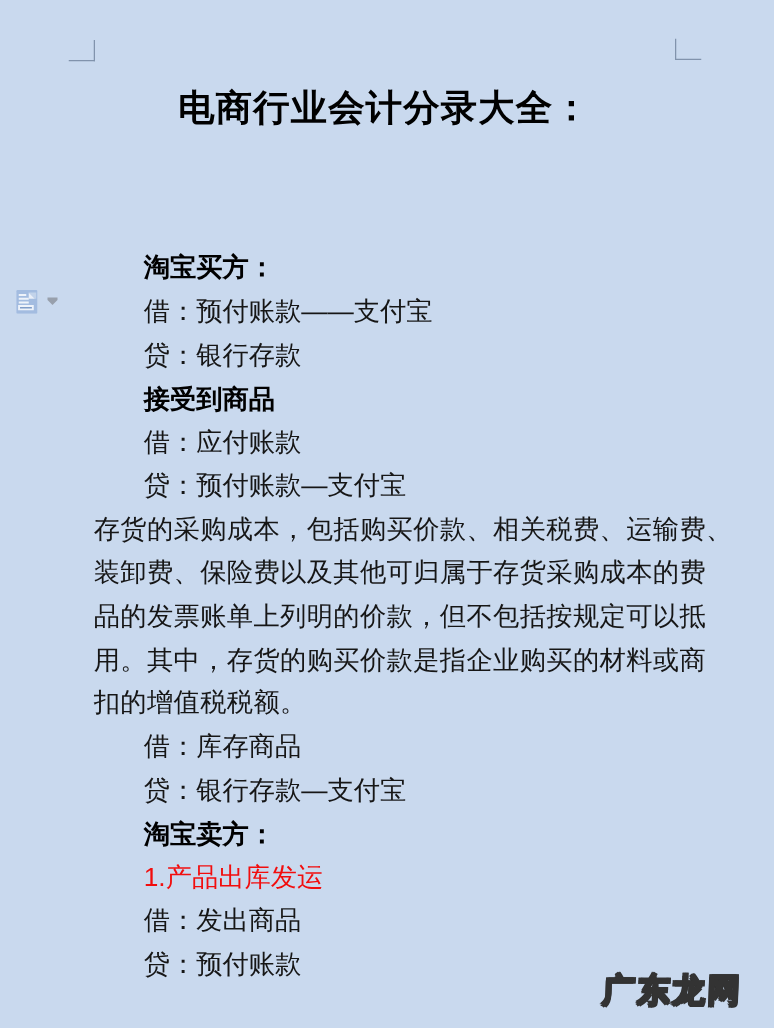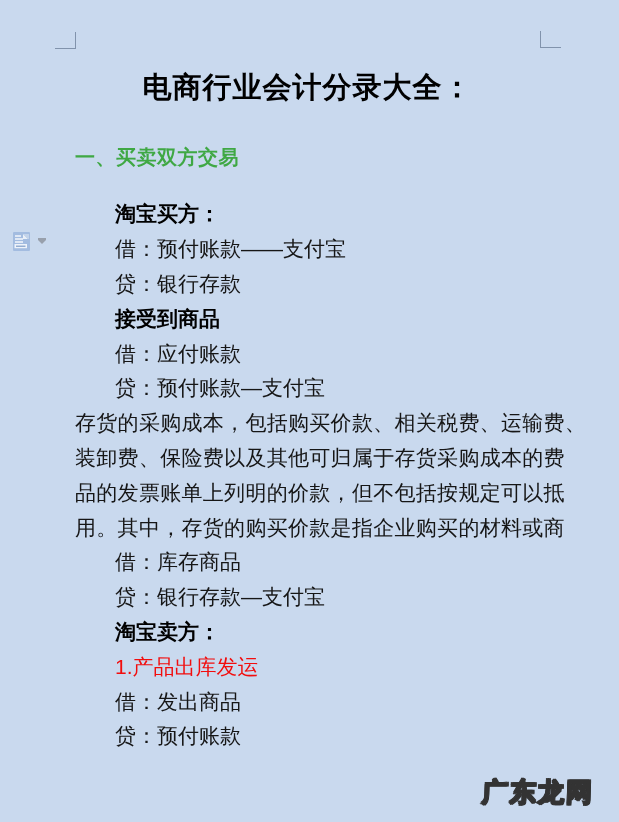--- a/index.html
+++ b/index.html
@@ -58,21 +58,20 @@
 </head>
 <body>
 
 <div class="page">
 
   <div class="corner corner-left"></div>
   <div class="corner corner-right"></div>
 
   <div class="doc-title">电商行业会计分录大全：</div>
 
-  <div class="section-heading">一、买卖双方交易</div>
 
   <div class="paste-btn">
     <svg width="17" height="19" viewBox="0 0 17 19">
       <rect x="0" y="0" width="17" height="19" rx="1" fill="#a3bce0"></rect>
       <path d="M10 2 L15 7 L10 7 Z" fill="#e9eff8"></path>
       <path d="M10 2 L15 7 L16 7 L16 2 Z" fill="#c2d3ea"></path>
       <rect x="2" y="3.2" width="6" height="1.6" fill="#eef3fa"></rect>
       <rect x="2" y="6.2" width="8" height="1.6" fill="#eef3fa"></rect>
       <rect x="2" y="9.2" width="8" height="1.6" fill="#eef3fa"></rect>
       <rect x="1.5" y="12" width="12.5" height="4.2" fill="#eef3fa"></rect>
@@ -87,20 +86,21 @@
   <div class="row row-bold">淘宝买方：</div>
       <div class="row row-normal">借：预付账款——支付宝</div>
       <div class="row row-normal">贷：银行存款</div>
       <div class="row row-bold">接受到商品</div>
       <div class="row row-normal">借：应付账款</div>
       <div class="row row-normal">贷：预付账款—支付宝</div>
       <div class="row row-para">存货的采购成本，包括购买价款、相关税费、运输费、</div>
       <div class="row row-para">装卸费、保险费以及其他可归属于存货采购成本的费</div>
       <div class="row row-para">品的发票账单上列明的价款，但不包括按规定可以抵</div>
       <div class="row row-para">用。其中，存货的购买价款是指企业购买的材料或商</div>
+      <div class="row row-para">扣的增值税税额。</div>
       <div class="row row-normal">借：库存商品</div>
       <div class="row row-normal">贷：银行存款—支付宝</div>
       <div class="row row-bold">淘宝卖方：</div>
       <div class="row row-red">1.产品出库发运</div>
       <div class="row row-normal">借：发出商品</div>
       <div class="row row-normal">贷：预付账款</div>
     </div>
 
   <div class="watermark">广东龙网</div>
 

